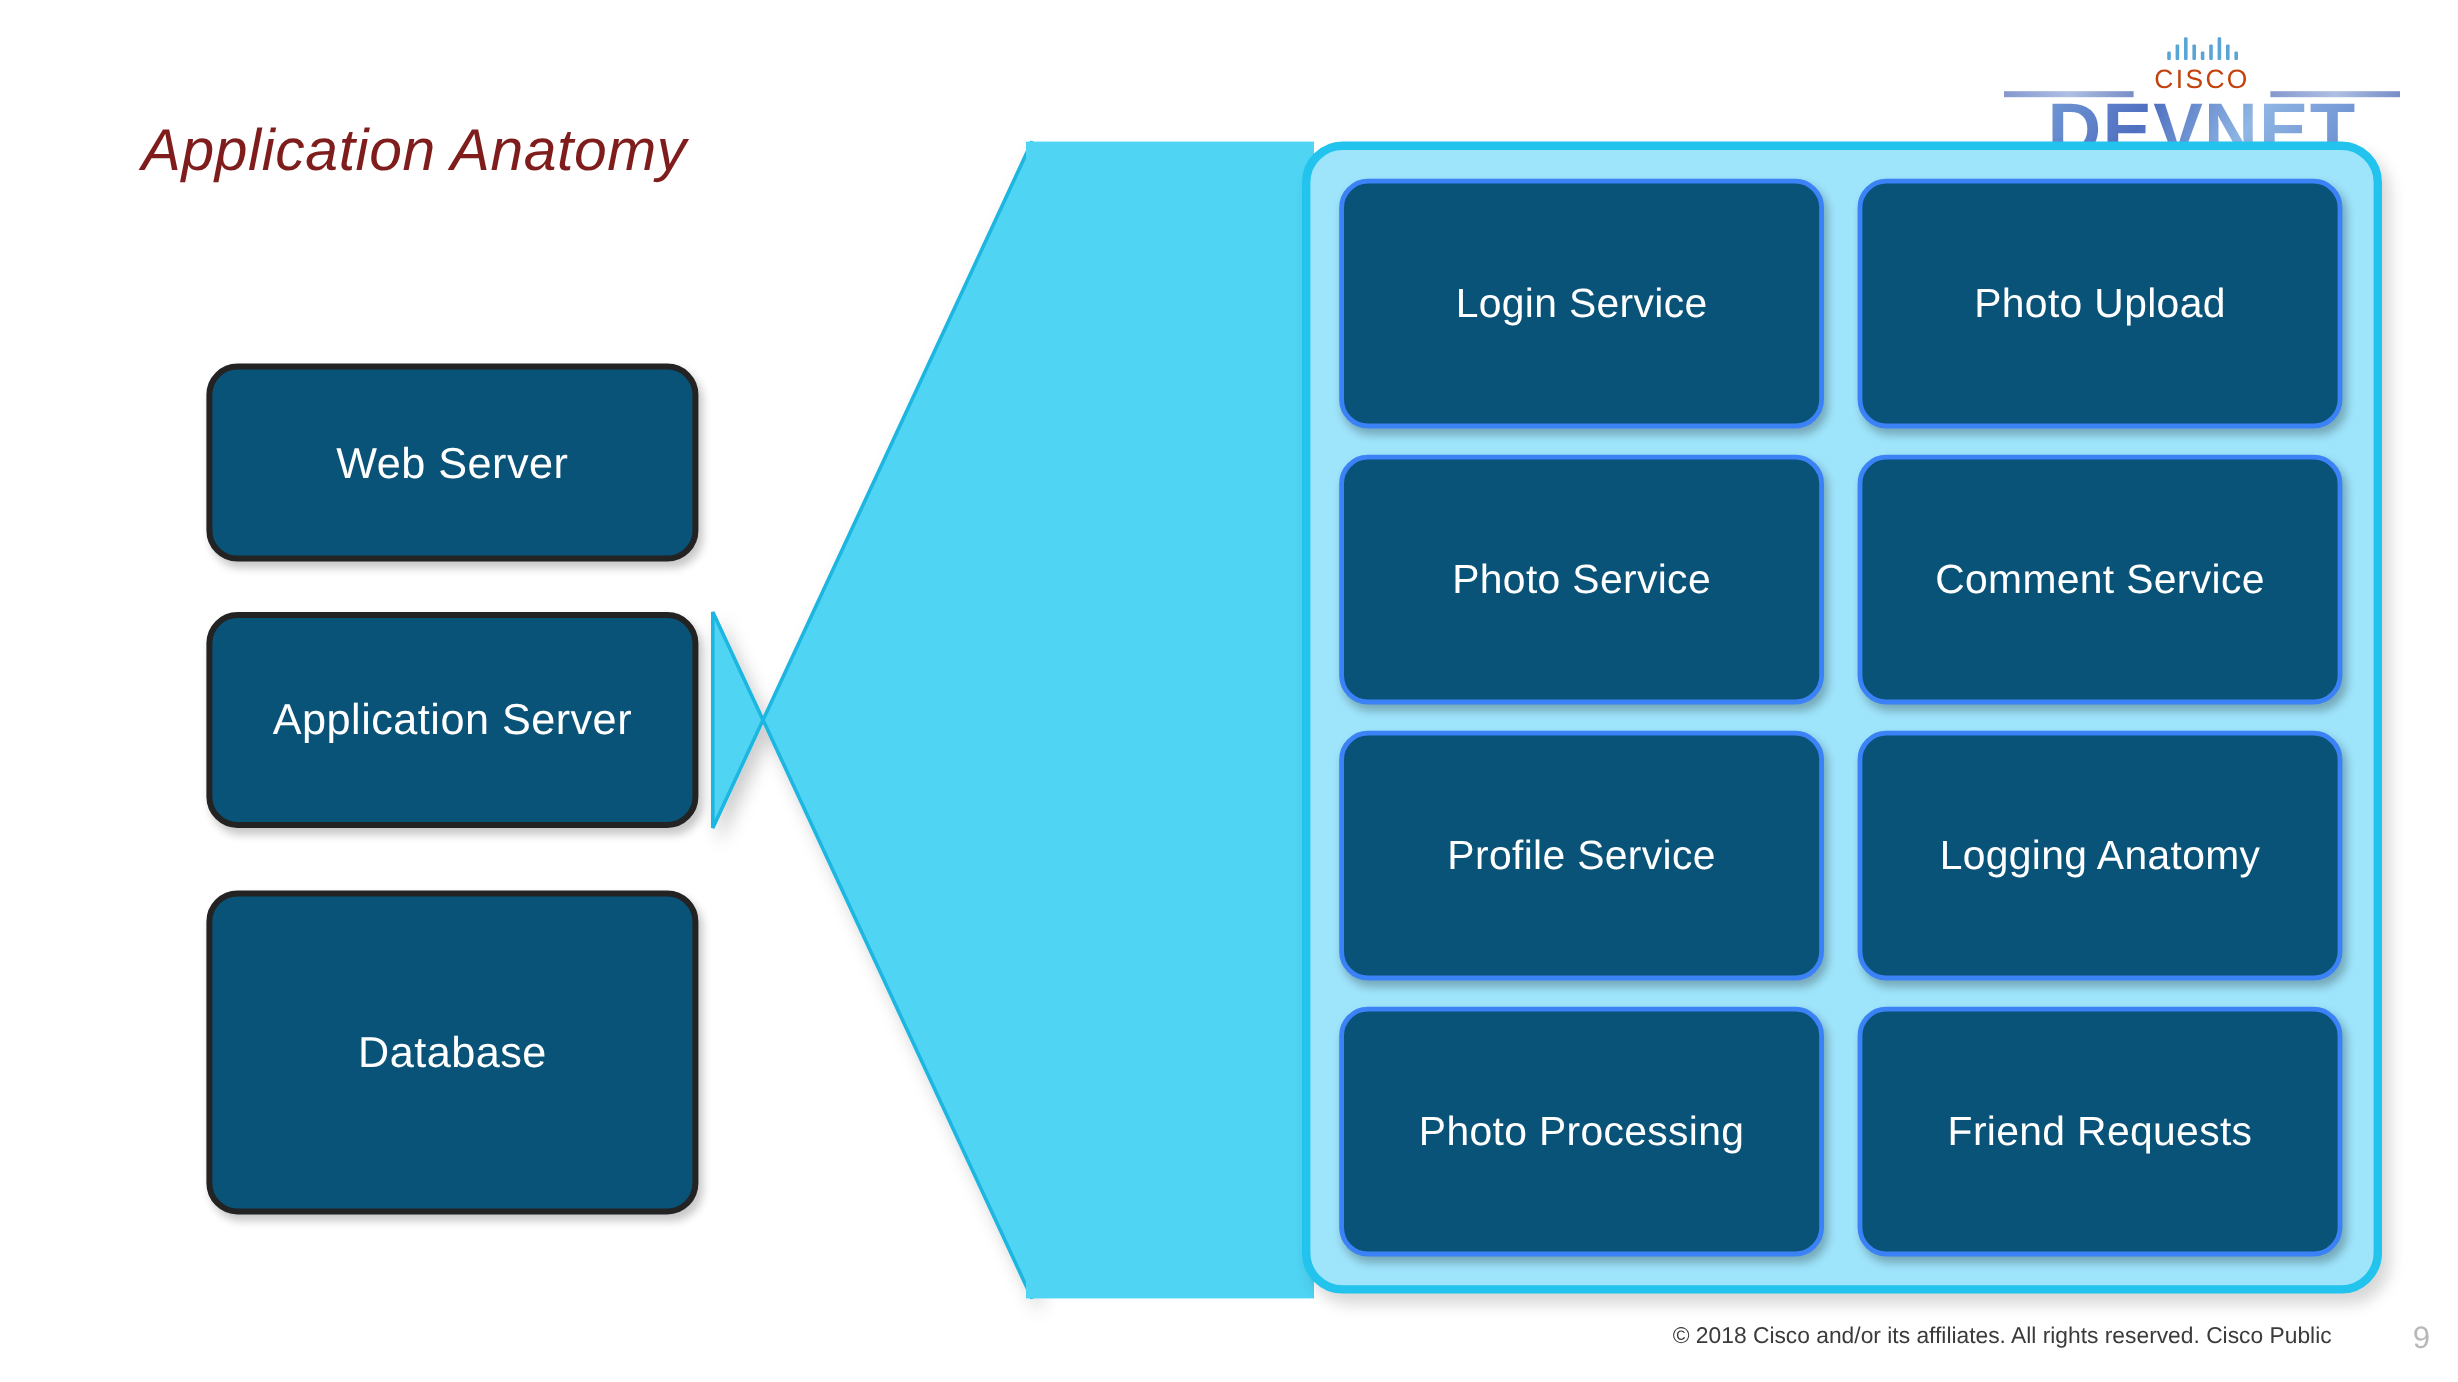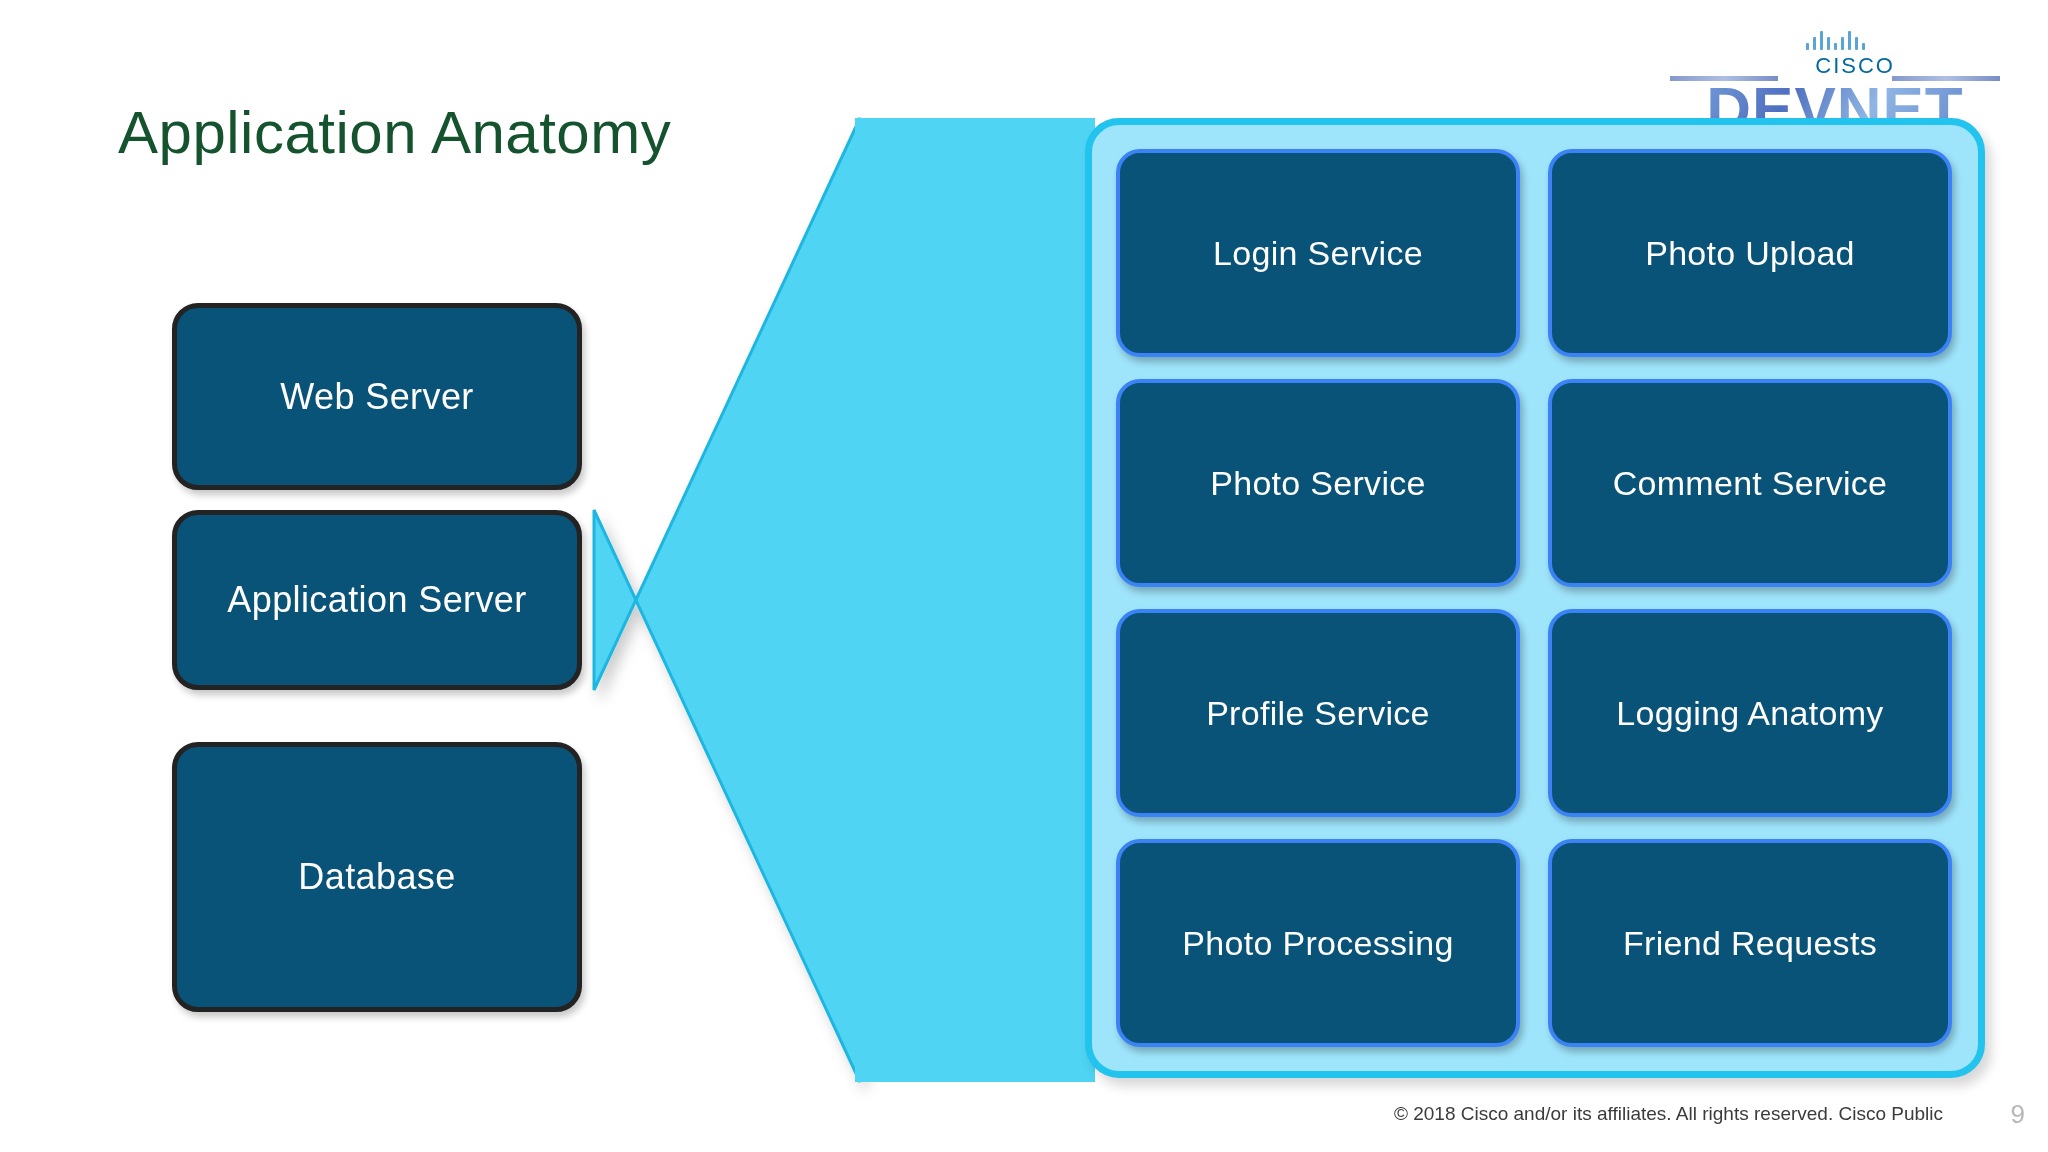--- a/index.html
+++ b/index.html
@@ -21,26 +21,27 @@
     position: absolute;
     inset: 0;
     background: #ffffff;
   }
 
   
   #slide-title {
     position: absolute;
     left: 118px;
     top: 100px;
-    font-size: 60px;
+    font-size: 49px;
     font-weight: 300;
     letter-spacing: 0.5px;
-    color: #14532d;
+    color: #7f1d1d;
     white-space: nowrap;
     line-height: 1.1;
+    font-style: italic;
   }
 
   
   #logo-block {
     position: absolute;
     right: 48px;
     top: 26px;
     width: 330px;
     height: 110px;
     z-index: 1;
@@ -72,23 +73,22 @@
   .cisco-bars i:nth-child(4) { height: 13px; }
   .cisco-bars i:nth-child(5) { height: 7px; }
   .cisco-bars i:nth-child(6) { height: 13px; }
   .cisco-bars i:nth-child(7) { height: 19px; }
   .cisco-bars i:nth-child(8) { height: 13px; }
   .cisco-bars i:nth-child(9) { height: 7px; }
   .cisco-word {
     font-size: 22px;
     font-weight: 400;
     letter-spacing: 2px;
-    color: #0369a1;
+    color: #c2410c;
     margin-top: 3px;
-    text-align: right;
   }
   .devnet-rules {
     position: absolute;
     top: 50px;
     left: 0;
     right: 0;
     height: 6px;
   }
   .devnet-rules span {
     position: absolute;
@@ -125,21 +125,21 @@
     display: flex;
     align-items: center;
     justify-content: center;
     color: #ffffff;
     font-size: 36px;
     font-weight: 300;
     letter-spacing: 0.4px;
     box-shadow: 3px 5px 7px rgba(0,0,0,0.22);
     z-index: 4;
   }
-  #tier-web  { left: 172px; top: 303px; width: 410px; height: 187px; }
+  #tier-web  { left: 172px; top: 303px; width: 410px; height: 165px; }
   #tier-app  { left: 172px; top: 510px; width: 410px; height: 180px; }
   #tier-db   { left: 172px; top: 718px; width: 410px; height: 270px; margin-top: 24px; }
 
   
   #funnel {
     position: absolute;
     left: 560px;
     top: 110px;
     width: 580px;
     height: 980px;

